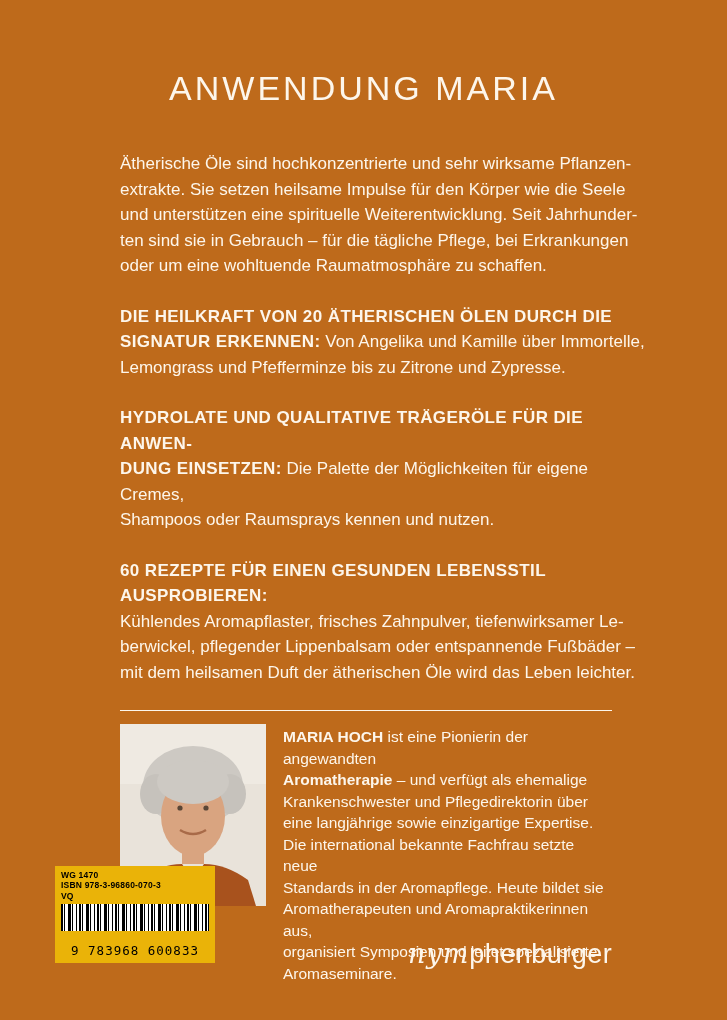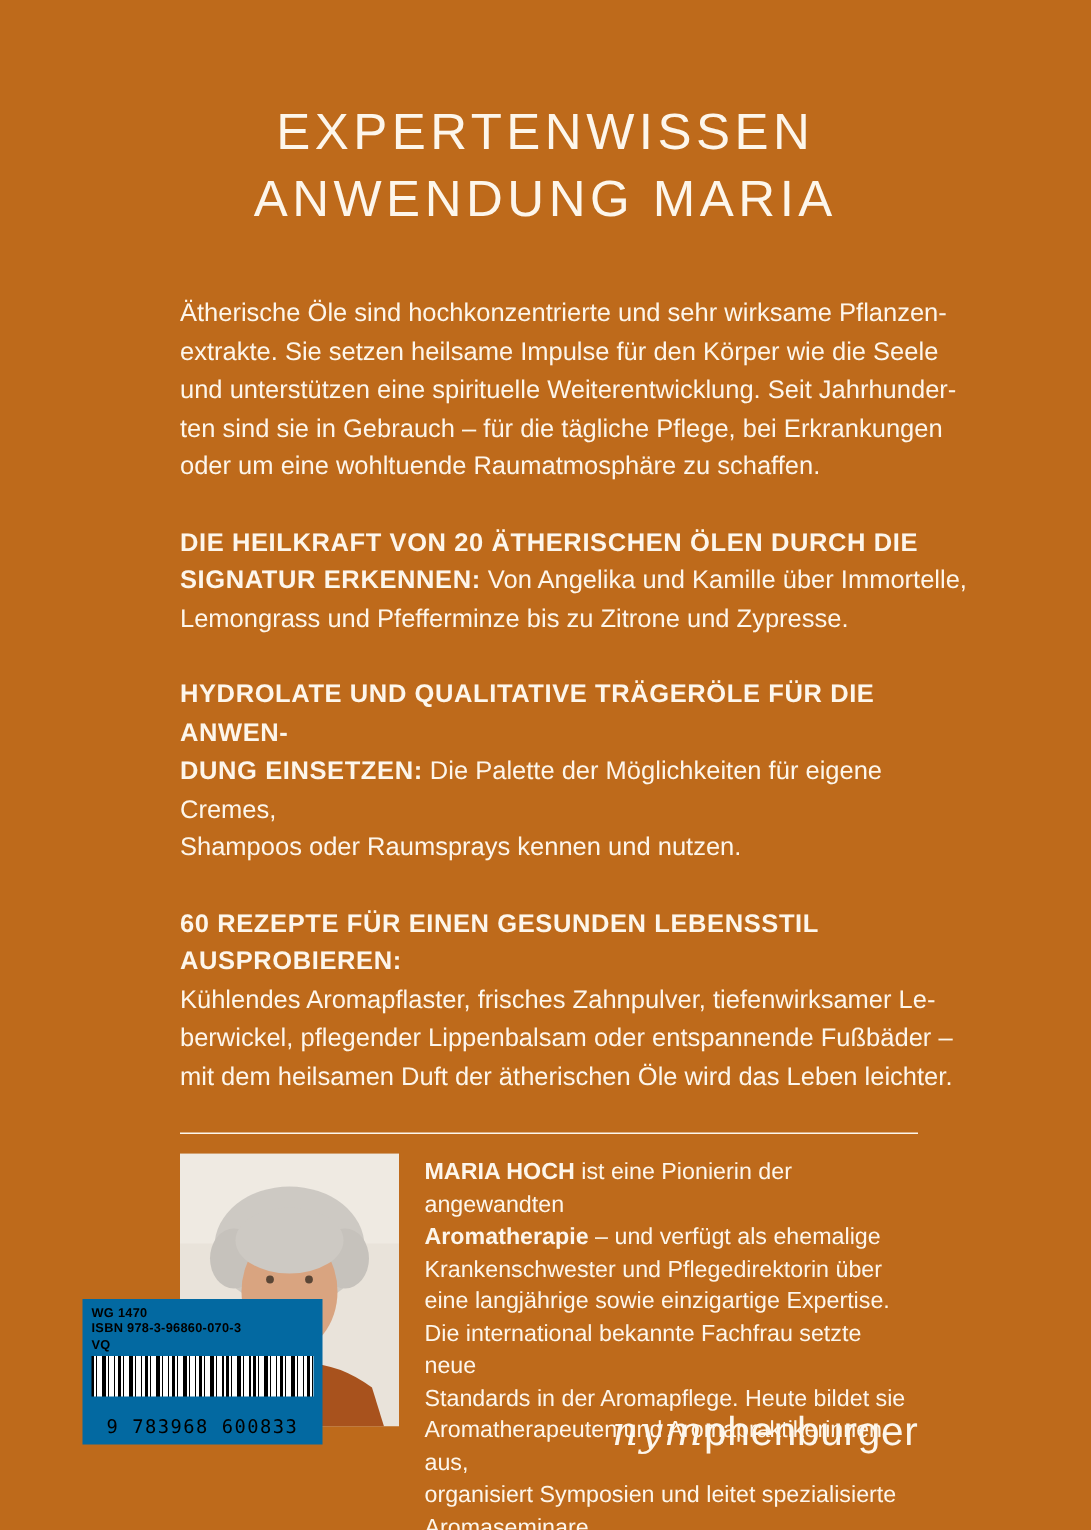--- a/index.html
+++ b/index.html
@@ -55,21 +55,21 @@
     line-height: 21.5px;
     white-space: pre-line;
     padding-top: 2px;
   }
   .bold { font-weight: bold; }
   .barcode-box {
     position: absolute;
     left: 55px;
     bottom: 57px;
     width: 160px;
-    background: #0369a1;
+    background: #eab308;
     color: #000000;
     padding: 4px 6px 5px 6px;
     box-sizing: border-box;
   }
   .barcode-meta {
     font-size: 8.5px;
     line-height: 10.5px;
     font-weight: bold;
     letter-spacing: 0.2px;
   }
@@ -110,21 +110,20 @@
     font-weight: normal;
     letter-spacing: 0.5px;
   }
 </style>
 </head>
 <body>
 
 <div class="page">
 
   <div class="headline">
-    <div>EXPERTENWISSEN</div>
     <div>ANWENDUNG MARIA</div>
   </div>
 
   <div class="body-copy">
     <p><span class="lead"></span><span>Ätherische Öle sind hochkonzentrierte und sehr wirksame Pflanzen-
 extrakte. Sie setzen heilsame Impulse für den Körper wie die Seele
 und unterstützen eine spirituelle Weiterentwicklung. Seit Jahrhunder-
 ten sind sie in Gebrauch – für die tägliche Pflege, bei Erkrankungen
 oder um eine wohltuende Raumatmosphäre zu schaffen.</span></p>
     <p><span class="lead">DIE HEILKRAFT VON 20 ÄTHERISCHEN ÖLEN DURCH DIE

